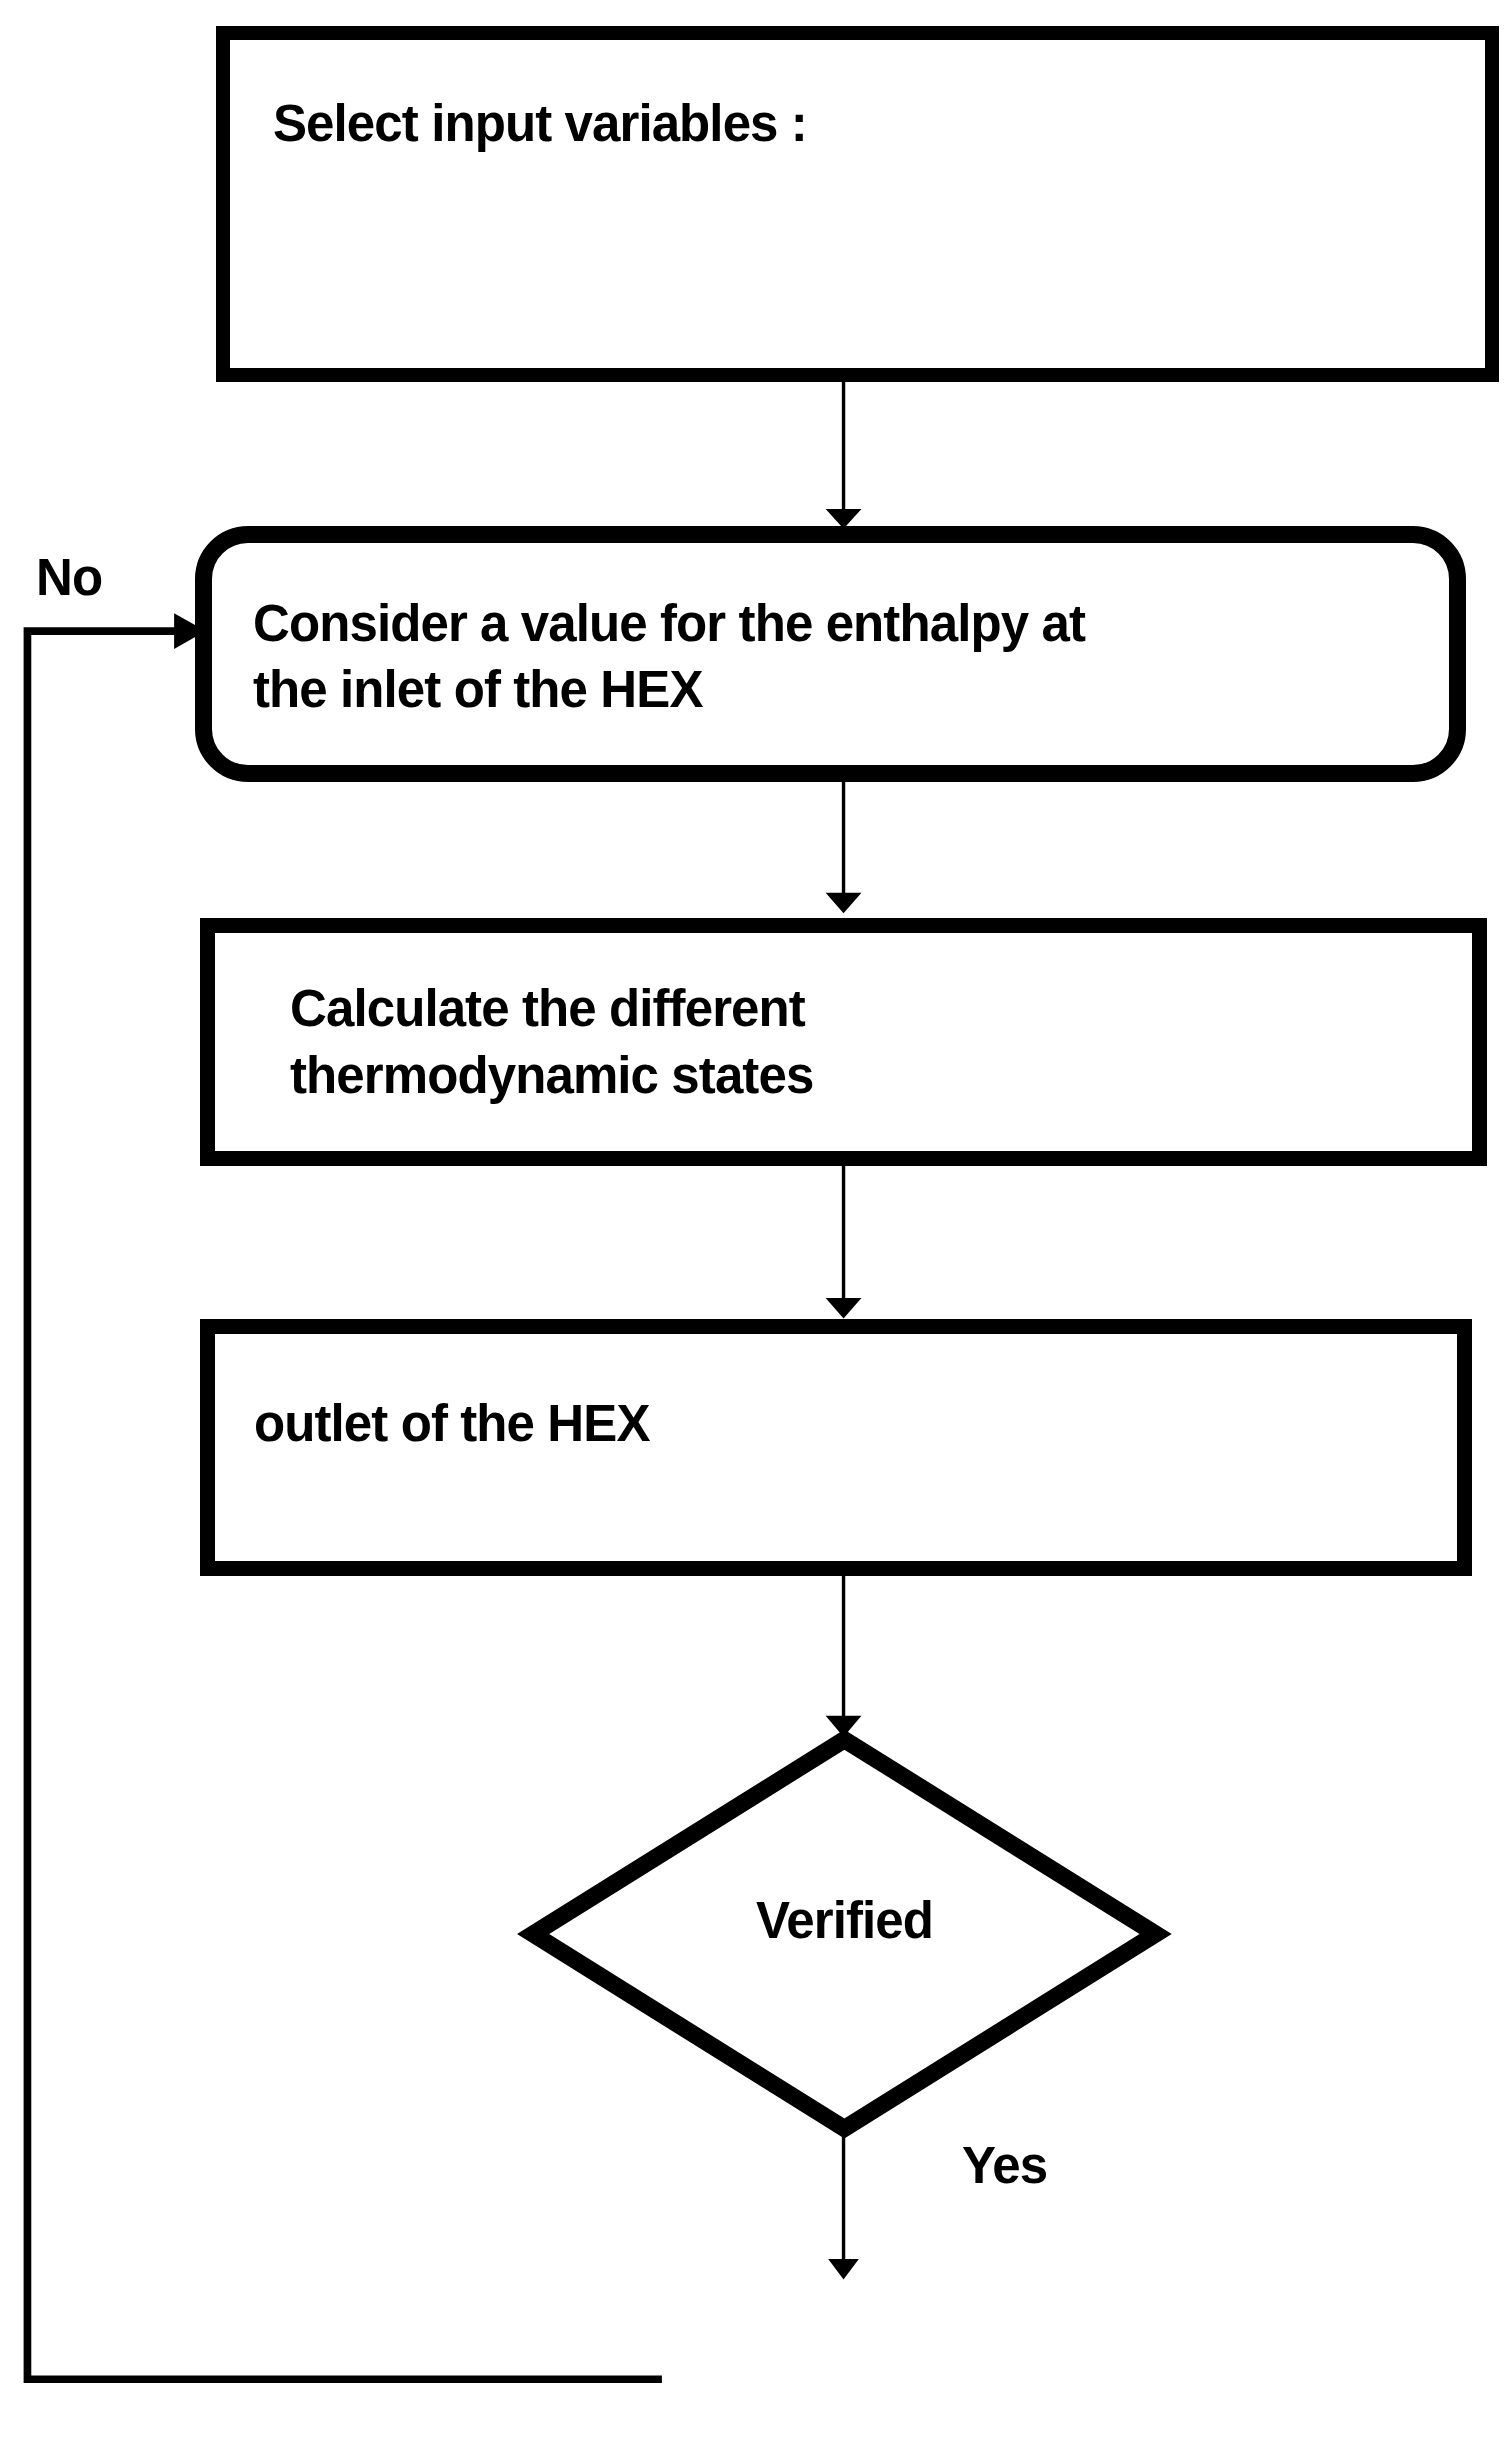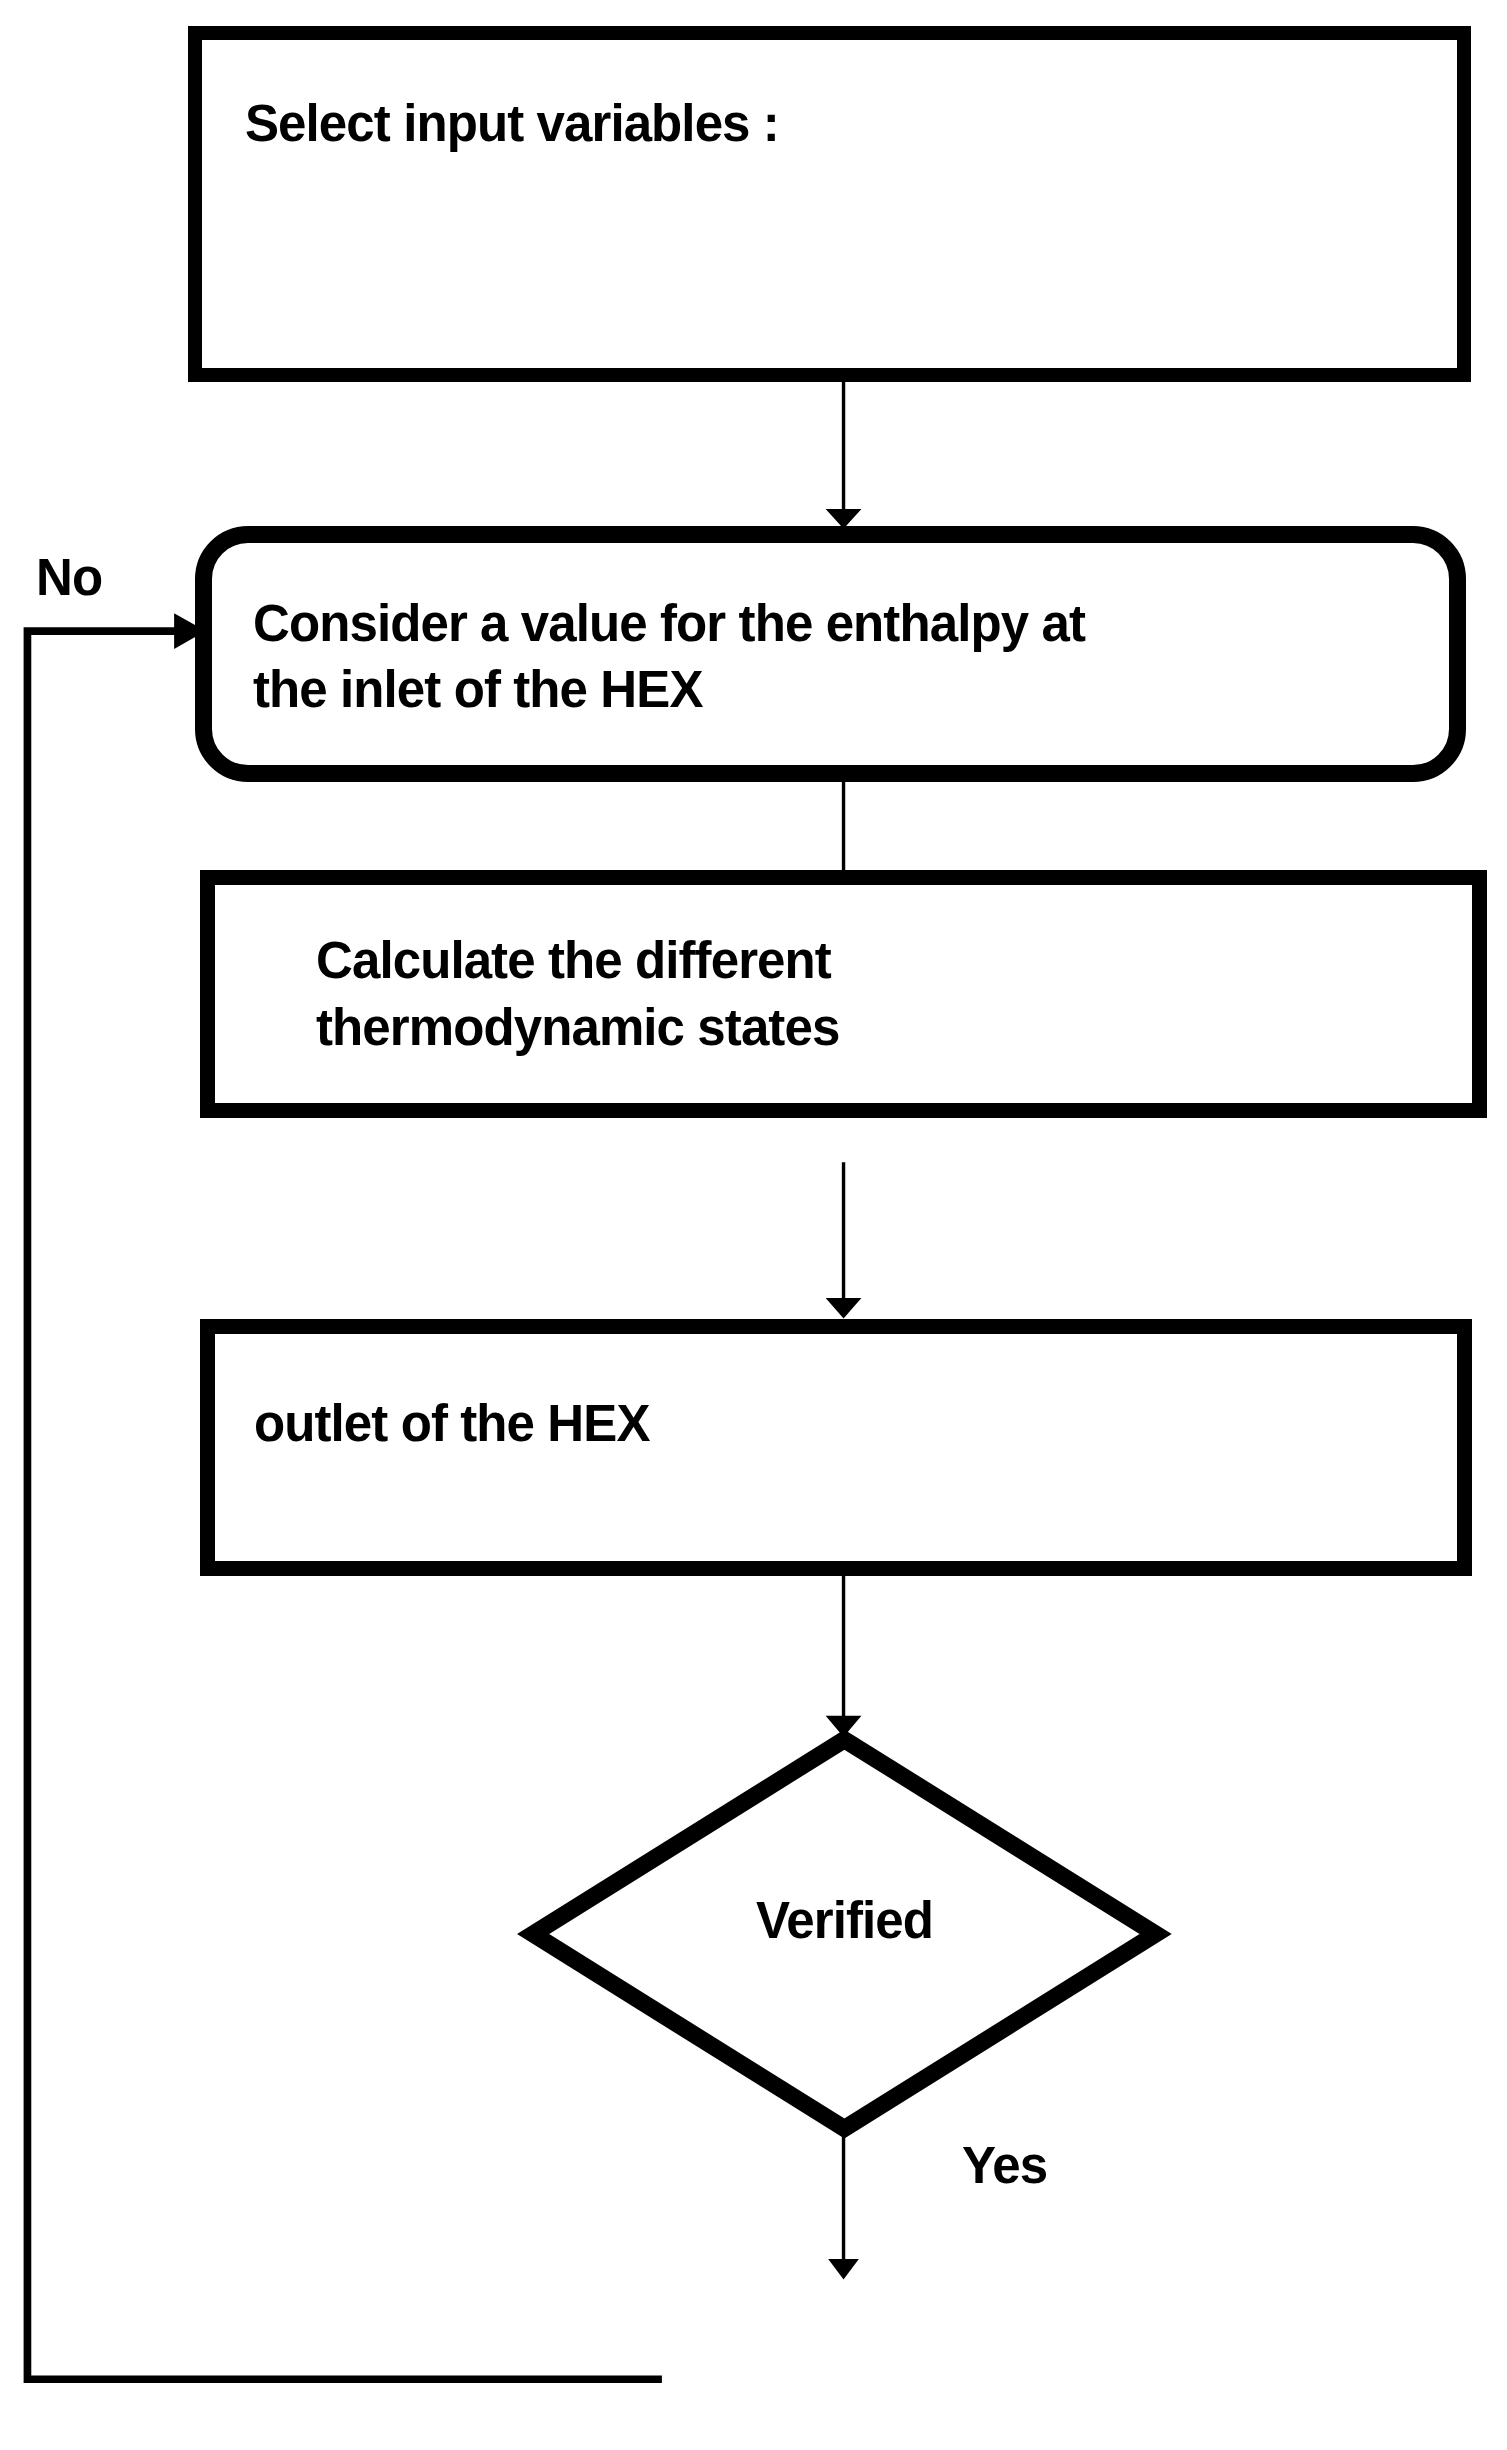--- a/index.html
+++ b/index.html
@@ -22,31 +22,31 @@
     box-sizing: border-box;
     background: #ffffff;
     border: 14.5px solid #000000;
     font-weight: 700;
     letter-spacing: -0.9px;
     line-height: 1.2;
   }
   .node .tline { white-space: nowrap; }
 
   
-  .node-input { left: 188px; top: 25.6px; width: 1283px; height: 356px; padding: 53px 17px 0 43px; }
+  .node-input { left: 216px; top: 25.6px; width: 1283px; height: 356px; padding: 53px 17px 0 43px; }
   .node-input .l1 { font-size: 51px; line-height: 61px; }
   .node-input .l2 { font-size: 55px; line-height: 65px; font-style: italic; margin-top: 82px; }
 
   
   .node-consider { left: 195px; top: 526px; width: 1271px; height: 256px;
                    border-width: 17px; border-radius: 53px; padding: 48px 17px 0 41px; }
   .node-consider .l1, .node-consider .l2 { font-size: 51px; line-height: 66px; }
 
   
-  .node-calc { left: 200px; top: 870px; width: 1287px; height: 248px; border-width: 15.4px; padding: 42px 17px 0 101px; }
+  .node-calc { left: 200px; top: 918px; width: 1287px; height: 248px; border-width: 15.4px; padding: 42px 17px 0 75px; }
   .node-calc .l1, .node-calc .l2 { font-size: 51px; line-height: 67px; }
 
   
   .node-energy { left: 200px; top: 1319px; width: 1272px; height: 257px; border-width: 15.4px; padding: 56px 17px 0 39px; }
   .node-energy .l1, .node-energy .l2 { font-size: 51px; line-height: 68px; }
 
   
   .diamond-label {
     position: absolute; left: 597px; top: 1873px; width: 495px; height: 94px;
     display: flex; align-items: center; justify-content: center;

